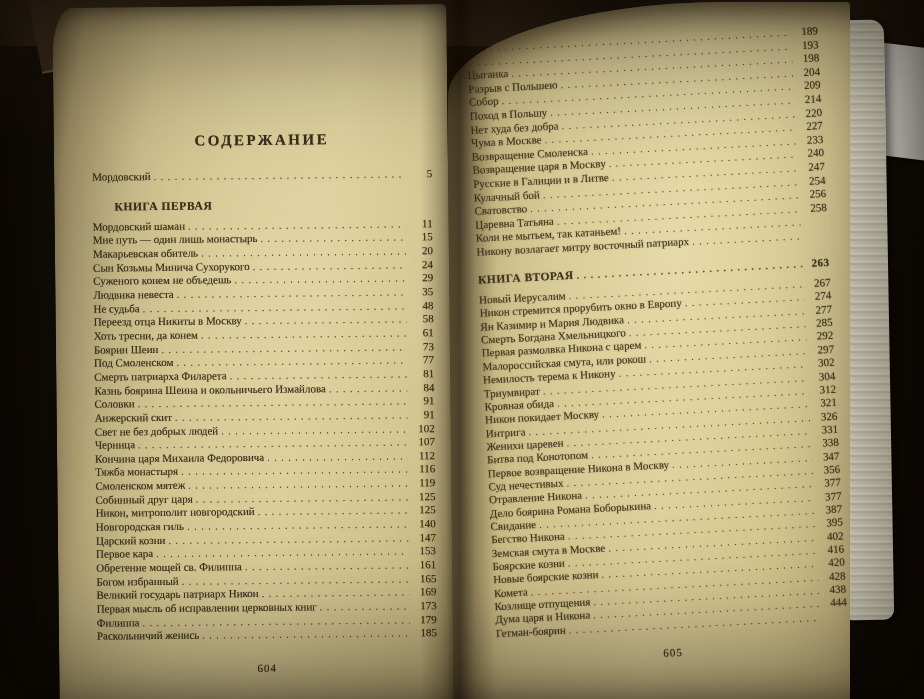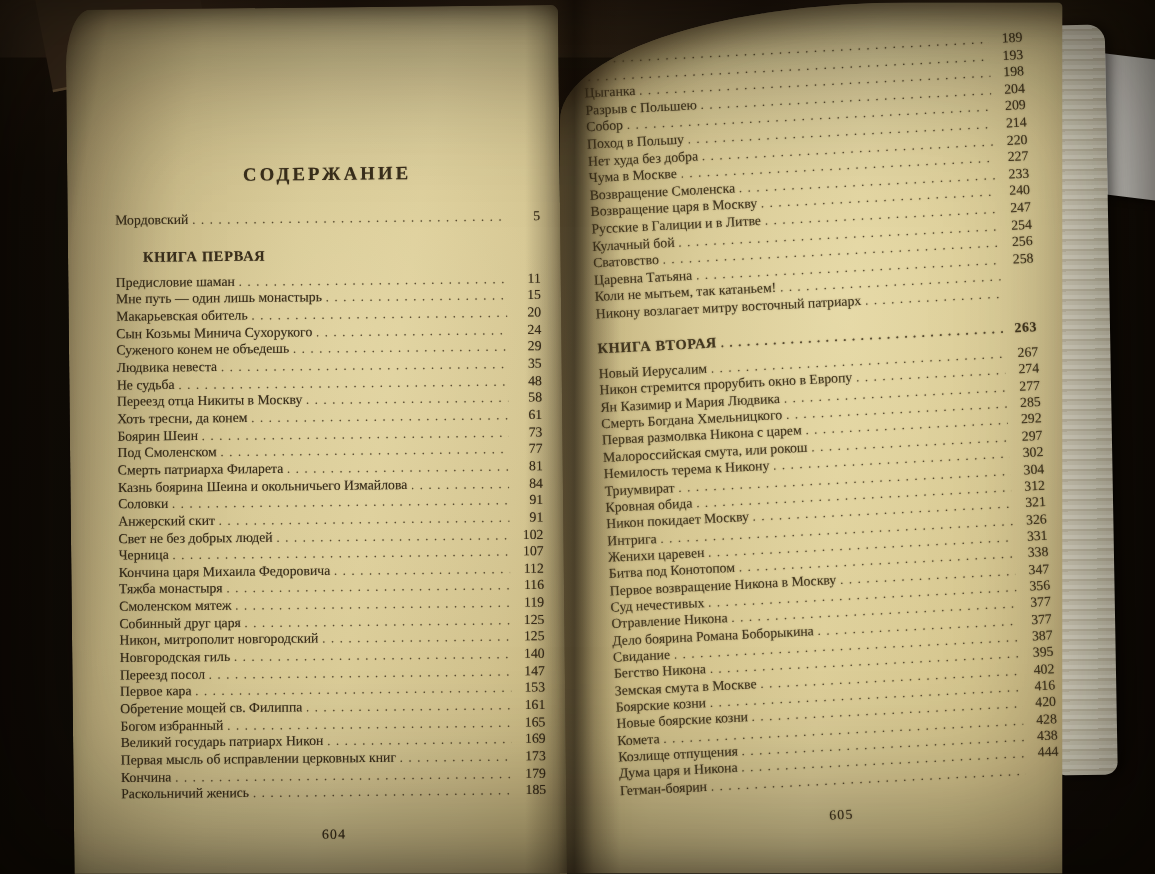--- a/index.html
+++ b/index.html
@@ -361,21 +361,21 @@
     <div class="left-content">
       <h1 class="toc-title">СОДЕРЖАНИЕ</h1>
       <div class="row preface">
         <span class="t">Мордовский</span>
         <span class="dots"></span>
         <span class="n">5</span>
       </div>
       <div class="sec-head">КНИГА ПЕРВАЯ</div>
       <div class="entries">
   <div class="row">
-    <span class="t">Предисловие шаман</span>
+    <span class="t">Мордовский шаман</span>
     <span class="dots"></span>
     <span class="n">11</span>
   </div>
 
   <div class="row">
     <span class="t">Мне путь — один лишь монастырь</span>
     <span class="dots"></span>
     <span class="n">15</span>
   </div>
 
@@ -499,21 +499,21 @@
     <span class="n">125</span>
   </div>
 
   <div class="row">
     <span class="t">Новгородская гиль</span>
     <span class="dots"></span>
     <span class="n">140</span>
   </div>
 
   <div class="row">
-    <span class="t">Переезд посол</span>
+    <span class="t">Царский козни</span>
     <span class="dots"></span>
     <span class="n">147</span>
   </div>
 
   <div class="row">
     <span class="t">Первое кара</span>
     <span class="dots"></span>
     <span class="n">153</span>
   </div>
 
@@ -535,21 +535,21 @@
     <span class="n">169</span>
   </div>
 
   <div class="row">
     <span class="t">Первая мысль об исправлении церковных книг</span>
     <span class="dots"></span>
     <span class="n">173</span>
   </div>
 
   <div class="row">
-    <span class="t">Кончина</span>
+    <span class="t">Филиппа</span>
     <span class="dots"></span>
     <span class="n">179</span>
   </div>
 
   <div class="row">
     <span class="t">Раскольничий женись</span>
     <span class="dots"></span>
     <span class="n">185</span>
   </div>
 </div>

